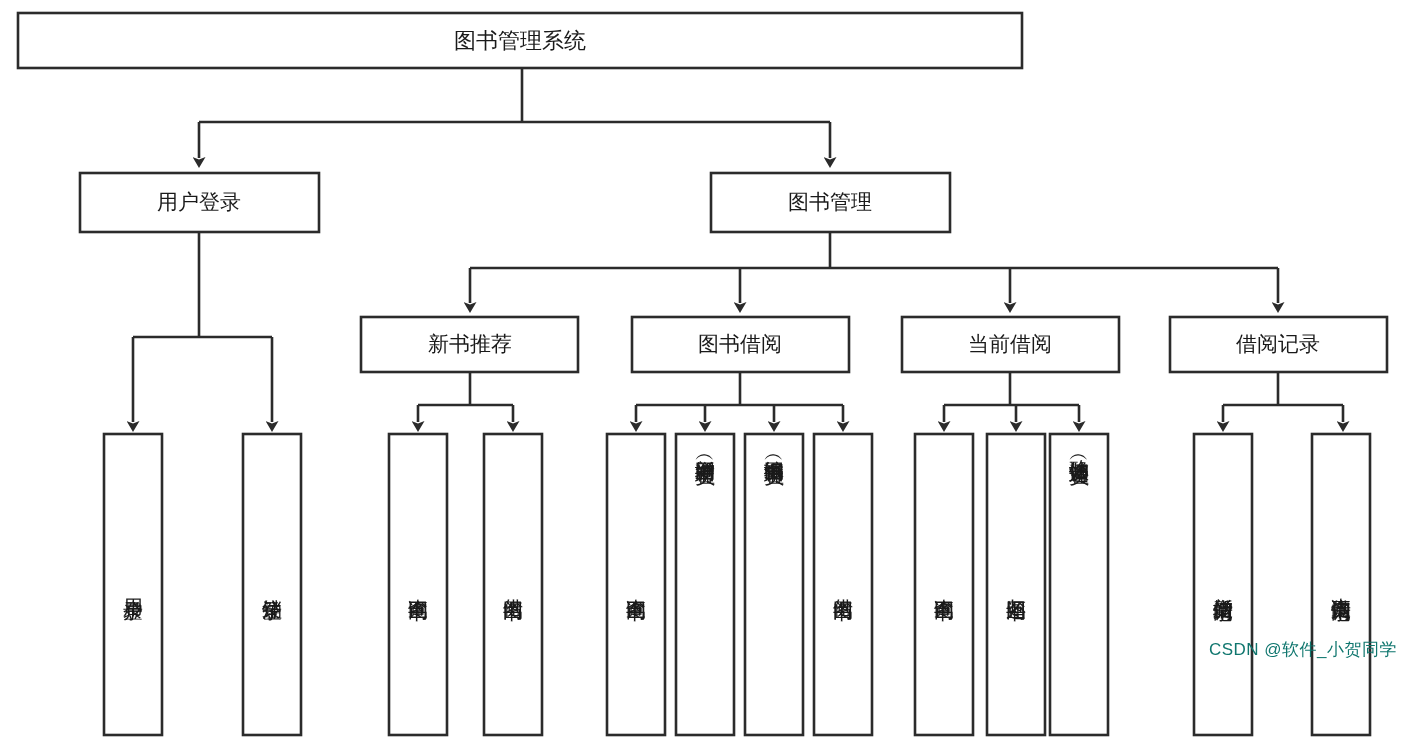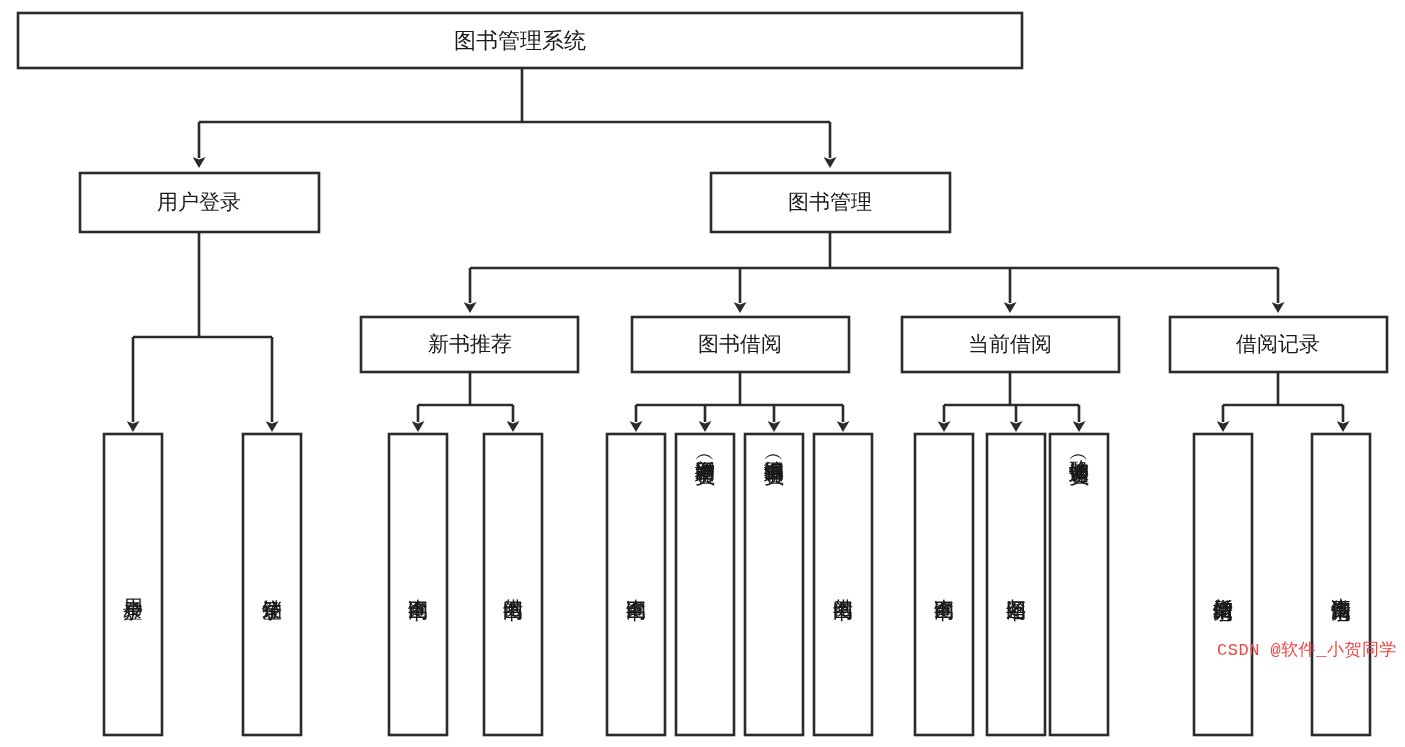--- a/index.html
+++ b/index.html
@@ -72,23 +72,23 @@
     line-height: 1.06;
     color: #1a1a1a;
     letter-spacing: 1px;
     white-space: nowrap;
     text-align: center;
   }
   #watermark {
     position: absolute;
     right: 8px;
     bottom: 4px;
-    font-family: Liberation Mono, monospace;
+    font-family: Liberation Sans, sans-serif;
     font-size: 17px;
-    color: #ef4444;
+    color: #0f766e;
     letter-spacing: 0.5px;
     user-select: none;
     white-space: nowrap;
   }
 </style>
 </head>
 <body>
 
 <div id="diagram-root">
 

